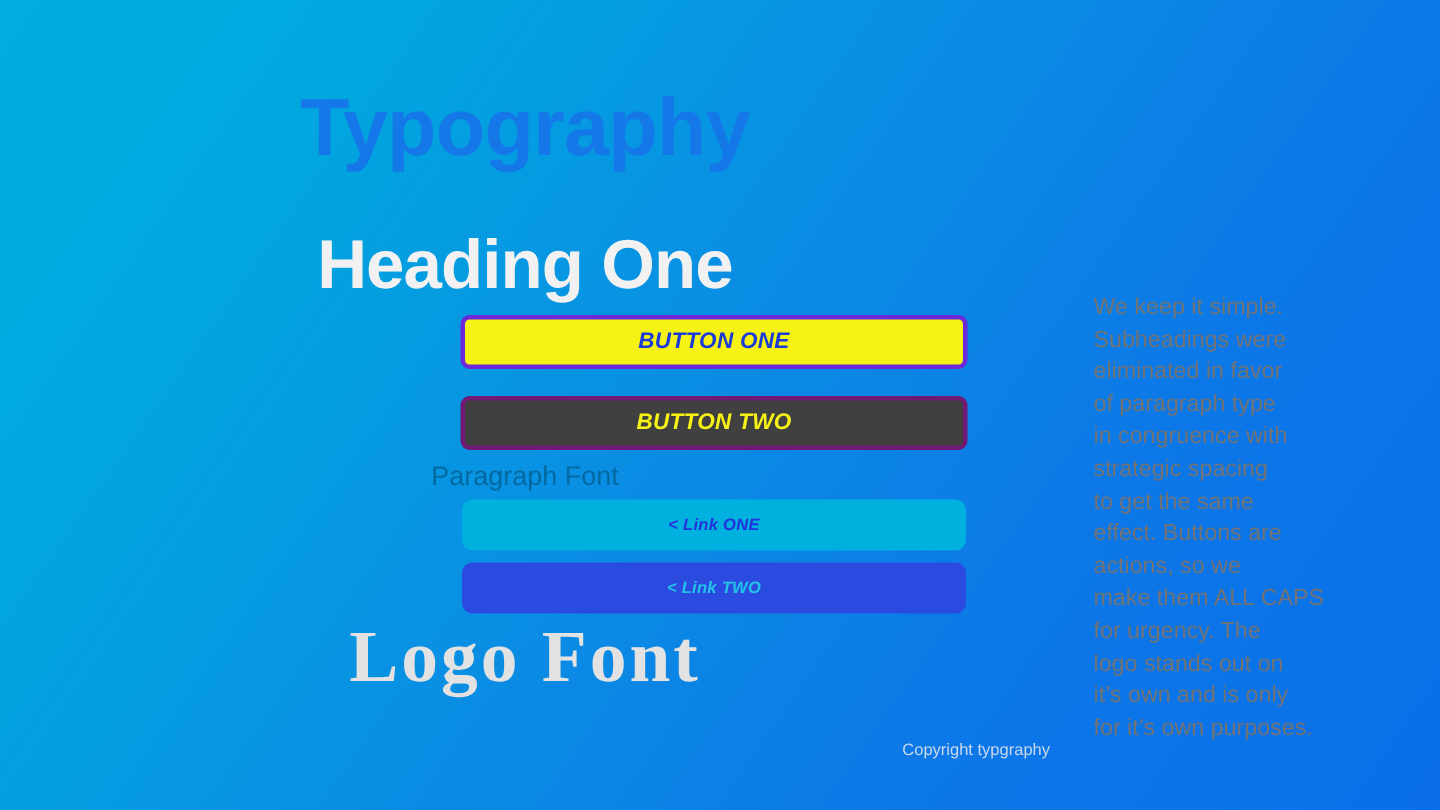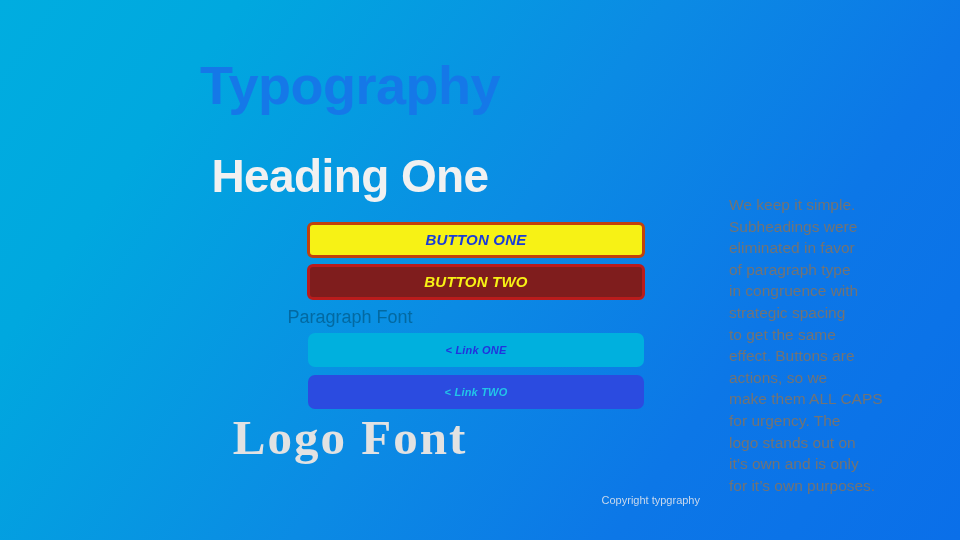--- a/index.html
+++ b/index.html
@@ -67,34 +67,34 @@
     font-family: "Liberation Sans", sans-serif;
     font-weight: bold;
     font-style: italic;
     font-size: 15px;
     letter-spacing: 0.2px;
     border-radius: 6px;
     cursor: pointer;
   }
 
   .btn-one {
-    top: 222px;
+    top: 210px;
     height: 36px;
     line-height: 30px;
     background: #F7F215;
-    border: 3px solid #c2410c;
+    border: 3px solid #6d28d9;
     color: #1A3BD8;
   }
 
   .btn-two {
     top: 264px;
     height: 36px;
     line-height: 30px;
-    background: #7f1d1d;
-    border: 3px solid #b91c1c;
+    background: #404040;
+    border: 3px solid #701a75;
     color: #F7F215;
   }
 
   .paragraph-font-label {
     position: absolute;
     left: 0;
     top: 307px;
     width: 700px;
     text-align: center;
     font-family: "Liberation Sans", sans-serif;

